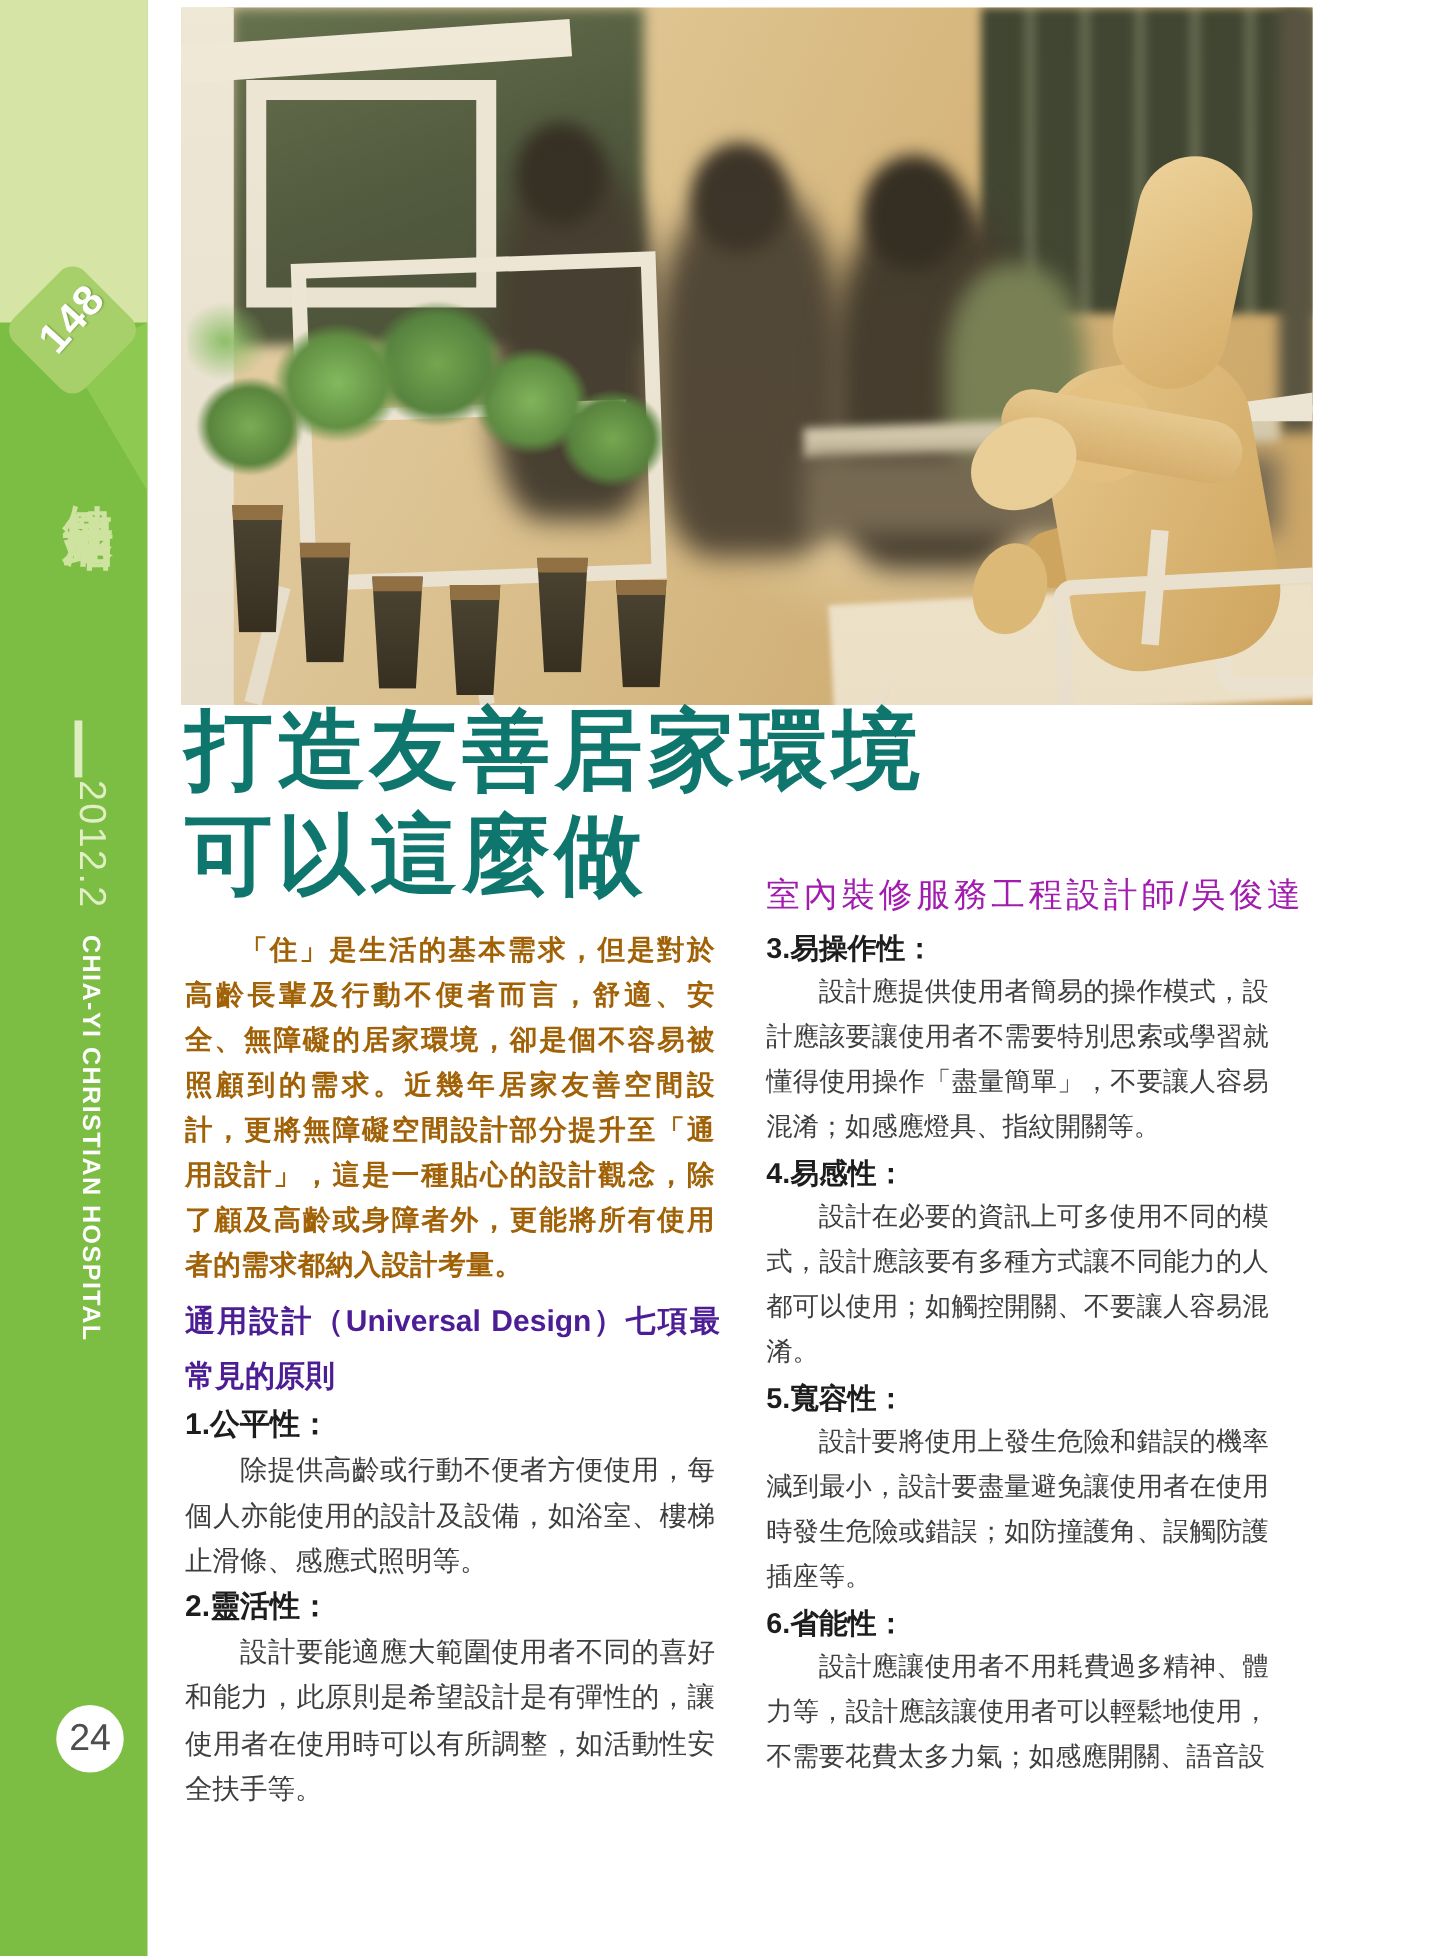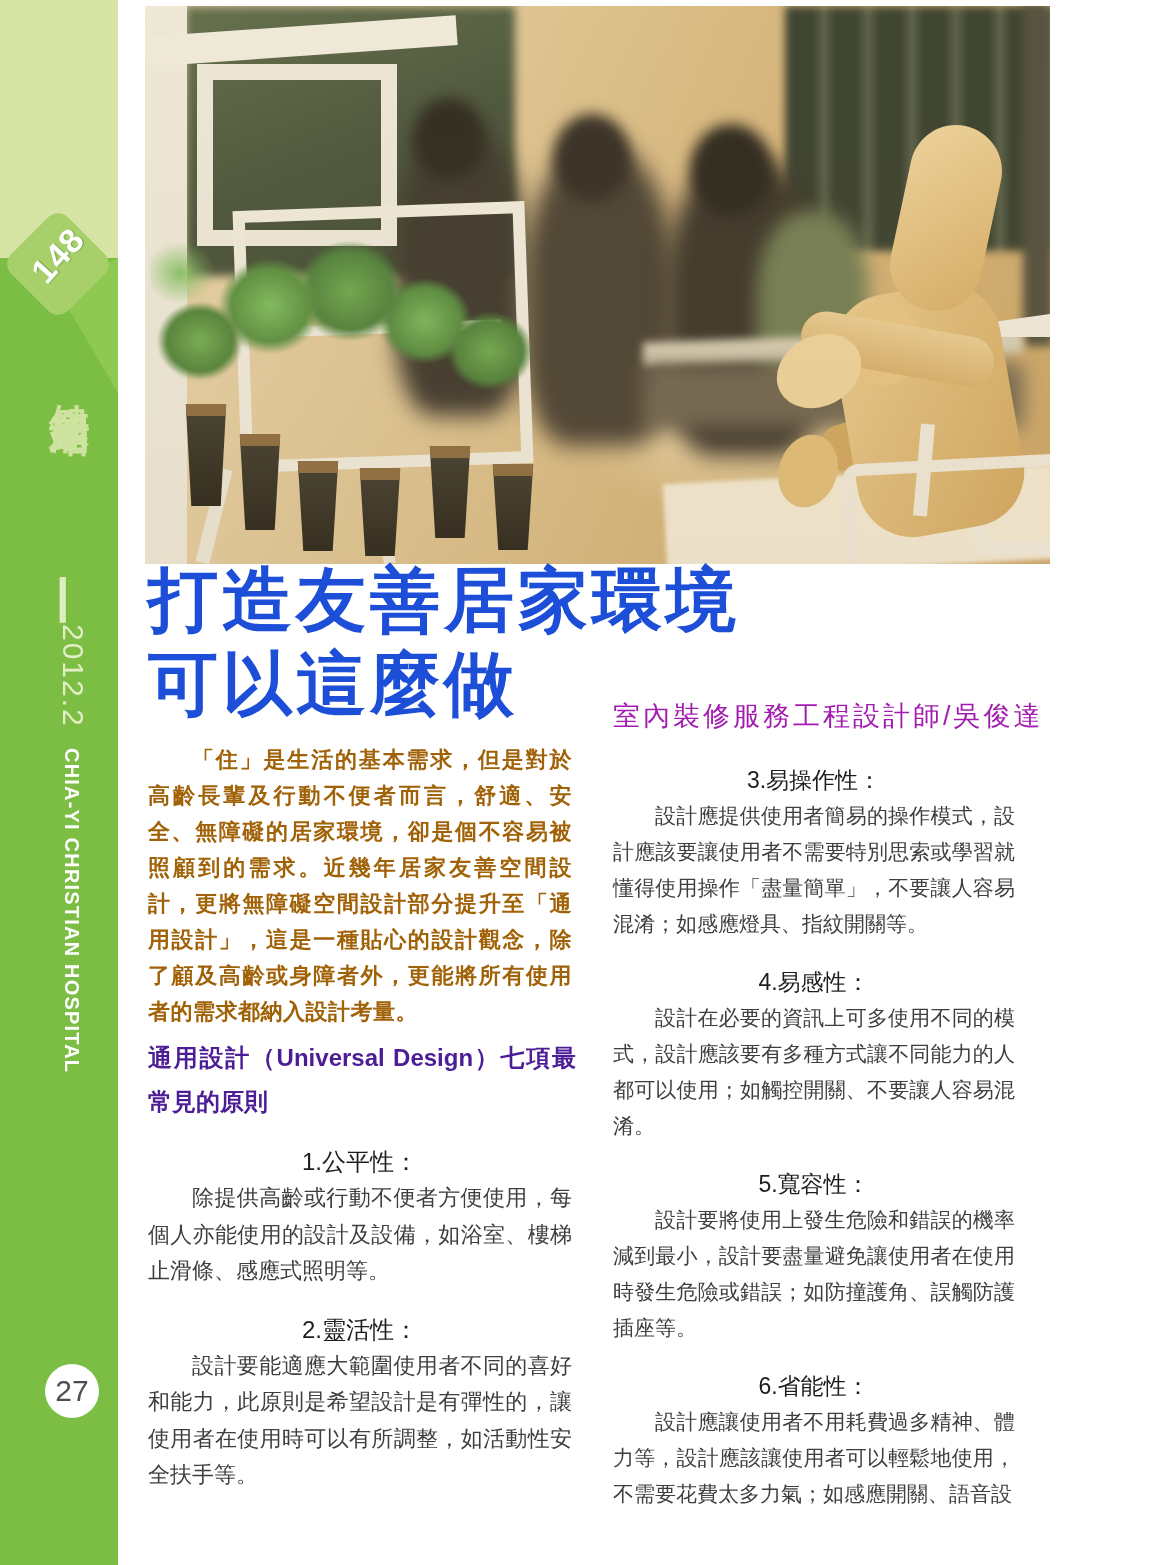--- a/index.html
+++ b/index.html
@@ -96,32 +96,32 @@
   .ph-wc-back{left:828px;top:318px;width:95px;height:205px;border:13px solid #f4f1e5;border-radius:18px;}
   .ph-wc-grip{left:836px;top:312px;width:82px;height:16px;border-radius:8px;background:#f4f1e5;transform:rotate(-8deg);}
   .ph-wc-side{left:700px;top:452px;width:235px;height:105px;border:12px solid #f2eee1;border-radius:16px;transform:rotate(-3deg);}
   .ph-wc-strut{left:772px;top:418px;width:14px;height:92px;background:#f2eee1;transform:rotate(5deg);}
   .ph-tone{left:0;top:0;width:905px;height:558px;
       background:linear-gradient(rgba(212,172,110,.10),rgba(180,140,90,.16));}
 
   
   .title{position:absolute;left:148px;top:558px;
          font-family:"DejaVu Serif","Liberation Serif",serif;font-weight:bold;
-         font-size:70px;line-height:84px;color:#1d4ed8;letter-spacing:4px;white-space:nowrap;}
+         font-size:70px;line-height:84px;color:#0f766e;letter-spacing:4px;white-space:nowrap;}
   .byline{position:absolute;left:613px;top:698px;width:430px;text-align:right;
           font-size:27px;letter-spacing:3px;color:#a21caf;white-space:nowrap;}
   .intro{position:absolute;left:148px;top:742px;width:424px;
          font-size:22px;line-height:36px;font-weight:bold;color:#a16207;
          text-align:justify;text-indent:2em;letter-spacing:0.5px;}
   .heading{position:absolute;left:148px;top:1036px;width:428px;
            font-size:24px;line-height:44px;font-weight:bold;color:#4c1d95;text-align:justify;}
   .col{position:absolute;color:#3e3e3e;}
   .col-left{left:148px;top:1122px;width:424px;}
   .col-right{left:613px;top:740px;width:402px;}
-  .p-label{font-weight:normal;color:#1d1d1d;line-height:36px;margin:22px 0 0 0;text-align:center;}
+  .p-label{font-weight:bold;color:#1d1d1d;line-height:36px;margin:0 0 0 0;}
   .col-left  .p-label{font-size:24px;}
   .col-right .p-label{font-size:23px;}
   .p-body{text-align:justify;text-indent:2em;margin:0;}
   .col-left  .p-body{font-size:22px;line-height:36.5px;}
   .col-right .p-body{font-size:21px;line-height:36px;}
 </style>
 </head>
 <body>
 
 <div class="page">
@@ -129,21 +129,21 @@
   <div class="sidebar">
     <div class="sb-top"></div>
     <div class="sb-wedge"></div>
     <div class="sb-diamond"></div>
     <div class="sb-issue">148</div>
     <div class="sb-cn">健康加油站</div>
     <div class="sb-sep">|</div>
     <div class="sb-date">2012.2</div>
     <div class="sb-eng">CHIA-YI CHRISTIAN HOSPITAL</div>
     <div class="sb-page">
-      <span>27</span>
+      <span>24</span>
     </div>
   </div>
 
   <div class="photo">
     <div class="ph-window-left"></div>
     <div class="ph-dark-topright"></div>
     <div class="ph-right-edge"></div>
     <div class="ph-glow"></div>
     <div class="ph-person ph-p1"></div>
     <div class="ph-h1"></div>

